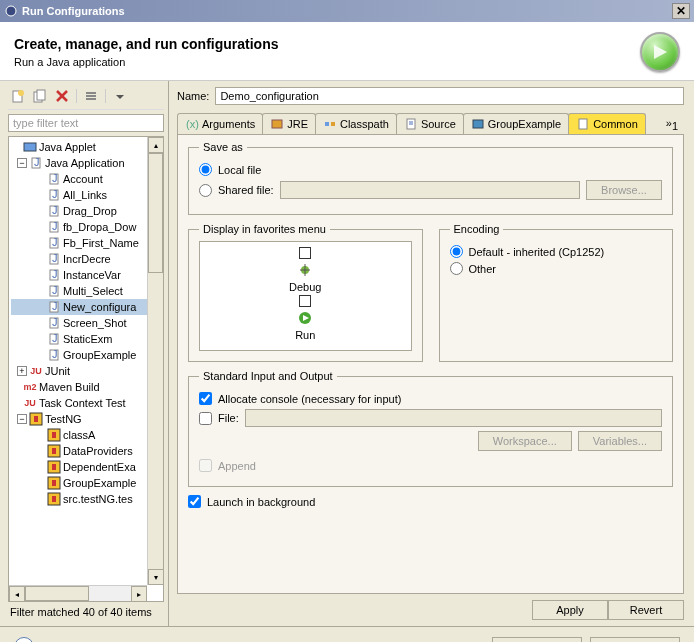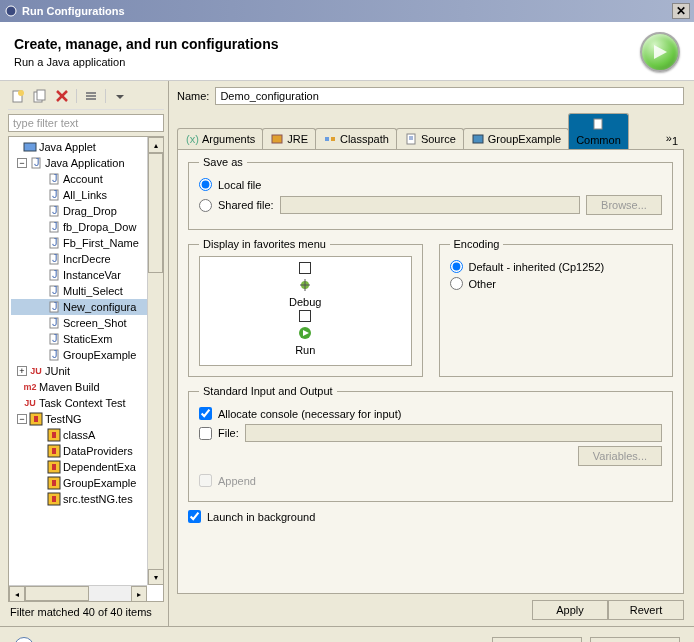--- a/index.html
+++ b/index.html
@@ -41,21 +41,21 @@
 
 .filter-status { padding: 4px 2px; }
 
 .right { flex: 1; padding: 6px 10px 6px 8px; display: flex; flex-direction: column; }
 .name-row { display: flex; align-items: center; gap: 6px; margin-bottom: 8px; }
 .name-input { flex: 1; border: 1px solid #aca899; padding: 2px 4px; background: #fff; }
 
 .tabs-wrap { position: relative; }
 .tabs { display: flex; align-items: flex-end; border-bottom: 1px solid #aca899; gap: 0; }
 .tab { display: flex; align-items: center; padding: 3px 7px; border: 1px solid #aca899; border-bottom: none; background: #ece9d8; border-top-left-radius: 3px; border-top-right-radius: 3px; cursor: pointer; gap: 3px; margin-right: -1px; }
-.tab.active { background: #0369a1; position: relative; z-index: 2; flex-direction: column; }
+.tab.active { background: #fde047; position: relative; z-index: 2; }
 .tab-overflow { margin-left: auto; padding: 2px 6px; cursor: pointer; }
 .tab-icon { width: 14px; height: 14px; display: flex; align-items: center; justify-content: center; }
 
 .tab-panel { border: 1px solid #aca899; border-top: none; background: #f7f5ed; padding: 6px 10px 10px; flex: 1; overflow: auto; }
 
 fieldset { border: 1px solid #aca899; padding: 6px 10px 10px; margin-bottom: 8px; }
 legend { padding: 0 4px; }
 .radio-row, .check-row { display: flex; align-items: center; gap: 6px; margin: 4px 0; }
 input[type=radio], input[type=checkbox] { margin: 0; }
 .inline-input { flex: 1; border: 1px solid #aca899; padding: 2px 4px; background: #ece9d8; color: #888; }
@@ -481,20 +481,21 @@
         <div class="check-row">
             <input type="checkbox" checked="" style="">
             <span>Allocate console (necessary for input)</span>
           </div>
         <div class="check-row">
             <input type="checkbox" style="">
             <span>File:</span>
             <input class="inline-input" disabled="" style="">
           </div>
         <div class="io-btns">
+          <button class="btn" disabled="">Workspace...</button>
           <button class="btn" disabled="">Variables...</button>
         </div>
         <div class="check-row" style="margin-top:8px">
             <input type="checkbox" disabled="" style="">
             <span style="color:#999">Append</span>
           </div>
       </fieldset>
 
       <div class="check-row">
           <input type="checkbox" checked="" style="">

